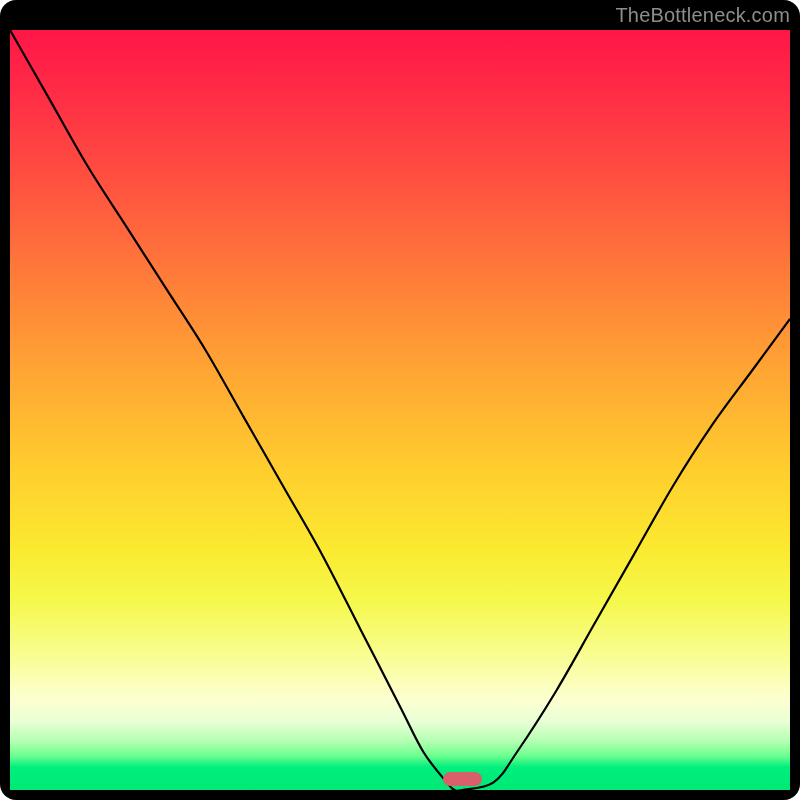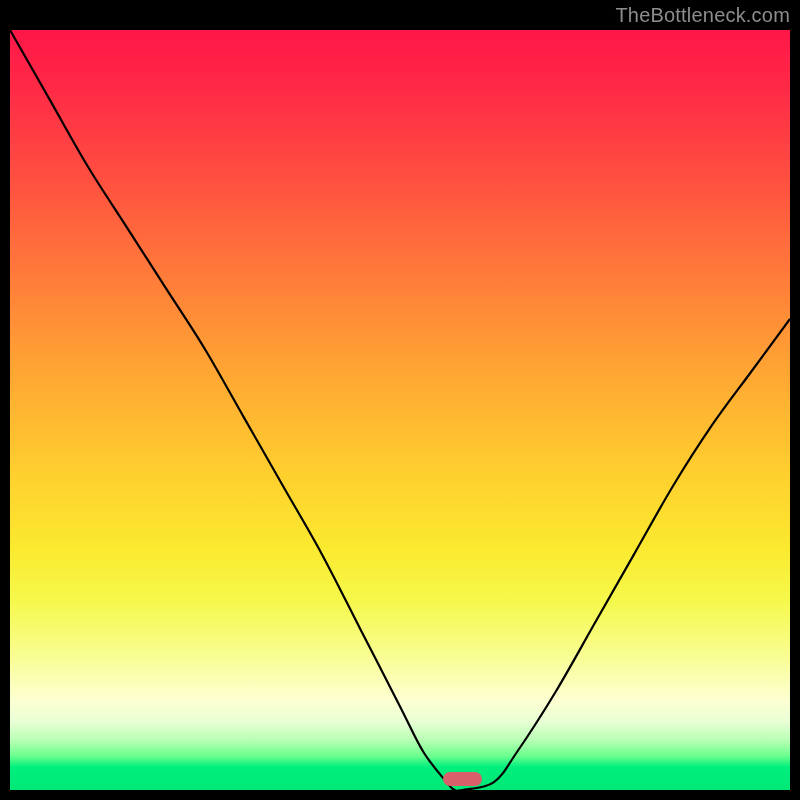--- a/index.html
+++ b/index.html
@@ -2,20 +2,21 @@
 <html><head>
 <meta charset="utf-8">
 <style>
   * { margin: 0; padding: 0; box-sizing: border-box; }
   html, body { width: 800px; height: 800px; overflow: hidden; background: #fff; }
   .frame {
     position: relative;
     width: 800px;
     height: 800px;
     background: #000;
+    border-radius: 16px;
   }
   .plot-area {
     position: absolute;
     left: 10px;
     top: 30px;
     width: 780px;
     height: 760px;
     overflow: hidden;
   }
   .gradient {

